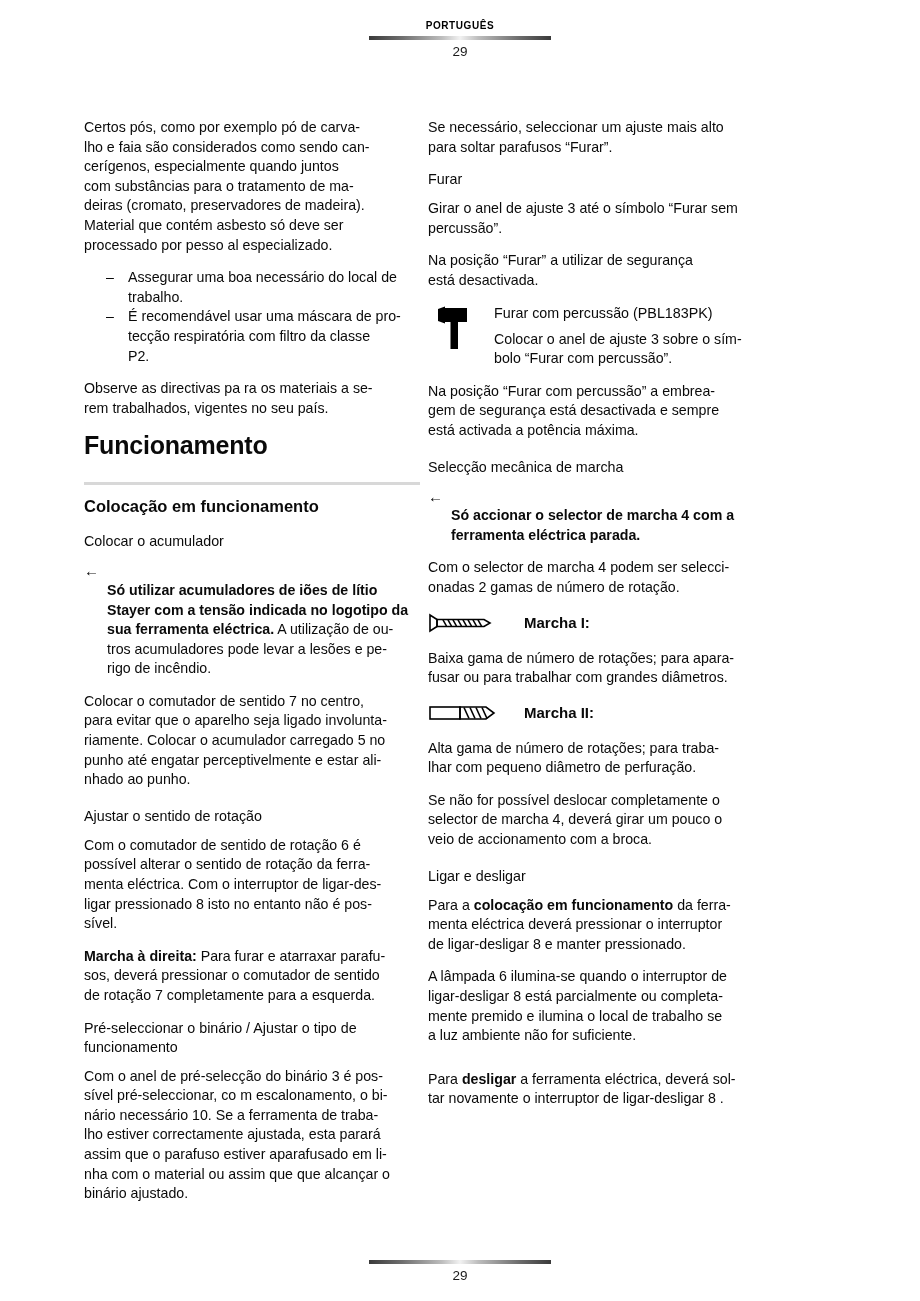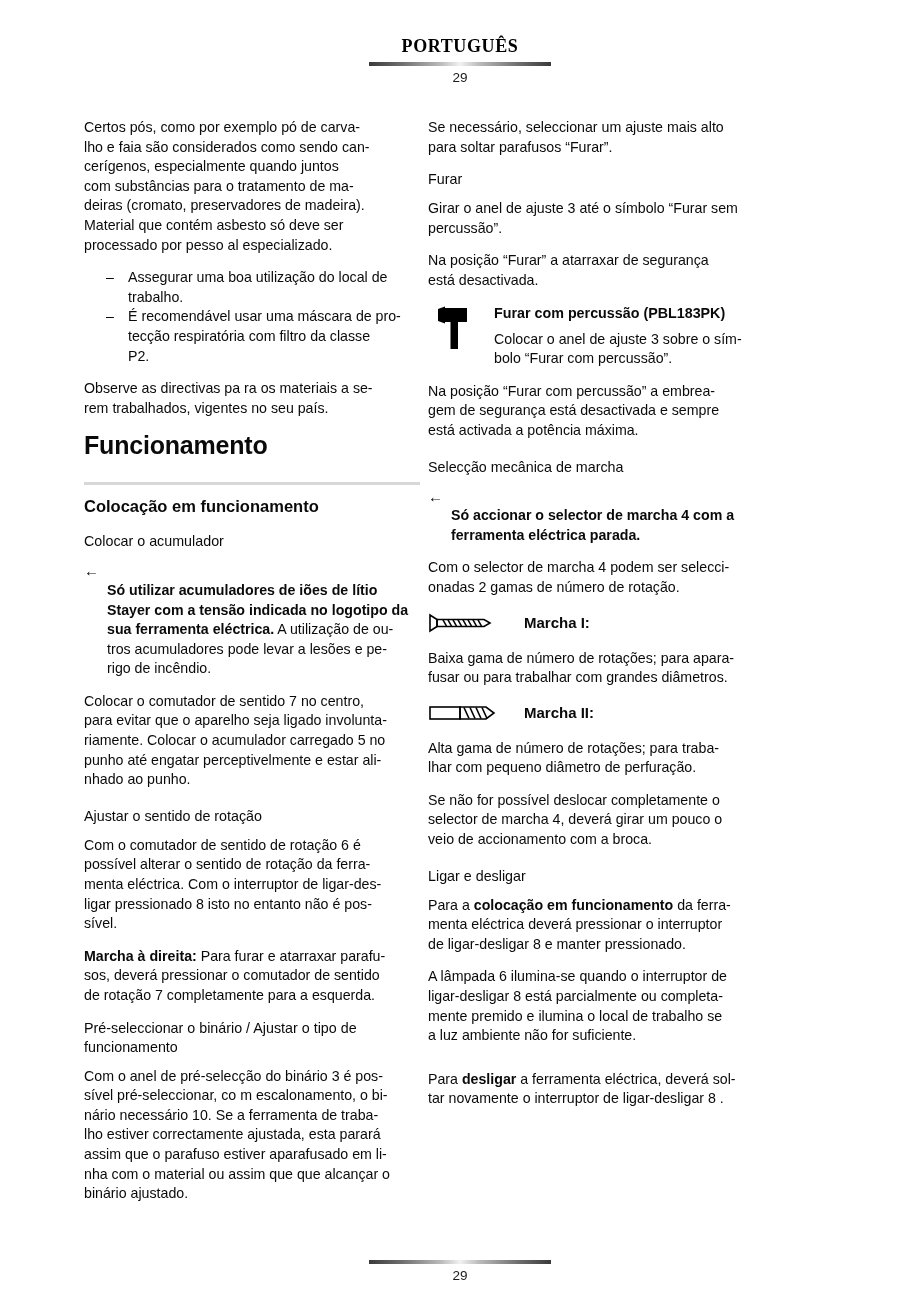--- a/index.html
+++ b/index.html
@@ -18,26 +18,25 @@
 
   
   .page-header {
     position: absolute;
     left: 0;
     top: 0;
     width: 920px;
     text-align: center;
   }
   .header-lang {
-    font-size: 18px;
+    font-size: 10px;
     font-weight: bold;
     letter-spacing: 0.6px;
     color: #000;
-    margin-top: 36px;
-    font-family: Liberation Serif, serif;
+    margin-top: 20px;
   }
   .rule-gradient {
     width: 182px;
     height: 4px;
     margin: 5px auto 0 auto;
     background: linear-gradient(to right,
         #3a3a3a 0%, #6e6e6e 18%, #bdbdbd 40%,
         #f2f2f2 50%, #bdbdbd 60%, #6e6e6e 82%, #3a3a3a 100%);
   }
   .header-pageno {
@@ -141,21 +140,21 @@
     margin: 0 0 13px 0;
   }
   .iconblock .icon-hammer {
     position: absolute;
     left: 6px;
     top: 2px;
     width: 42px;
     height: 44px;
   }
   .iconblock .ib-title {
-    font-weight: bold;
+    font-weight: normal;
     font-size: 14.3px;
     line-height: 19px;
     margin-bottom: 7px;
   }
   .iconblock .ib-text {
     white-space: pre-line;
   }
 
   
   .gearrow {
@@ -205,21 +204,21 @@
 
     <p class="body">Certos pós, como por    exemplo pó de carva-
 lho e faia são considerados como sendo can-
 cerígenos, especialmente quando juntos
 com substâncias para o tratamento de ma-
 deiras (cromato, preservadores de madeira).
 Material que contém asbesto só deve ser
 processado por pesso   al especializado.</p>
 
     <ul class="dashlist">
-      <li><span class="dash">–</span><span>Assegurar uma boa utilização do local de
+      <li><span class="dash">–</span><span>Assegurar uma boa necessário do local de
 trabalho.</span></li>
       <li><span class="dash">–</span><span>É  recomendável usar uma máscara de pro-
 tecção respiratória com filtro da classe
 P2.</span></li>
     </ul>
 
     <p class="body">Observe as directivas pa   ra os materiais a se-
 rem trabalhados, vigentes no seu país.</p>
 
     <h1 class="section">Funcionamento</h1>
@@ -272,21 +271,21 @@
   <div class="col col-right">
 
     <p class="body">Se necessário, seleccionar    um ajuste mais alto
 para soltar parafusos “Furar”.</p>
 
     <h3 class="subsub">Furar</h3>
 
     <p class="body">Girar o anel de ajuste   3   até o símbolo “Furar sem
 percussão”.</p>
 
-    <p class="body">Na posição “Furar” a atarraxar de segurança
+    <p class="body">Na posição “Furar” a utilizar de segurança
 está desactivada.</p>
 
     <div class="iconblock">
       <span class="icon-hammer">
         <svg width="42" height="44" viewBox="0 0 42 44" xmlns="http://www.w3.org/2000/svg">
           <path d="M4 3 L11 0.5 L11 2 L33 2 L33 16 L11 16 L11 17.5 L4 15 Z" fill="#000"></path>
           <rect x="16.5" y="16" width="7.5" height="27" fill="#000"></rect>
         </svg>
       </span>
       <div class="ib-title">Furar com percussão (PBL183PK)</div>

